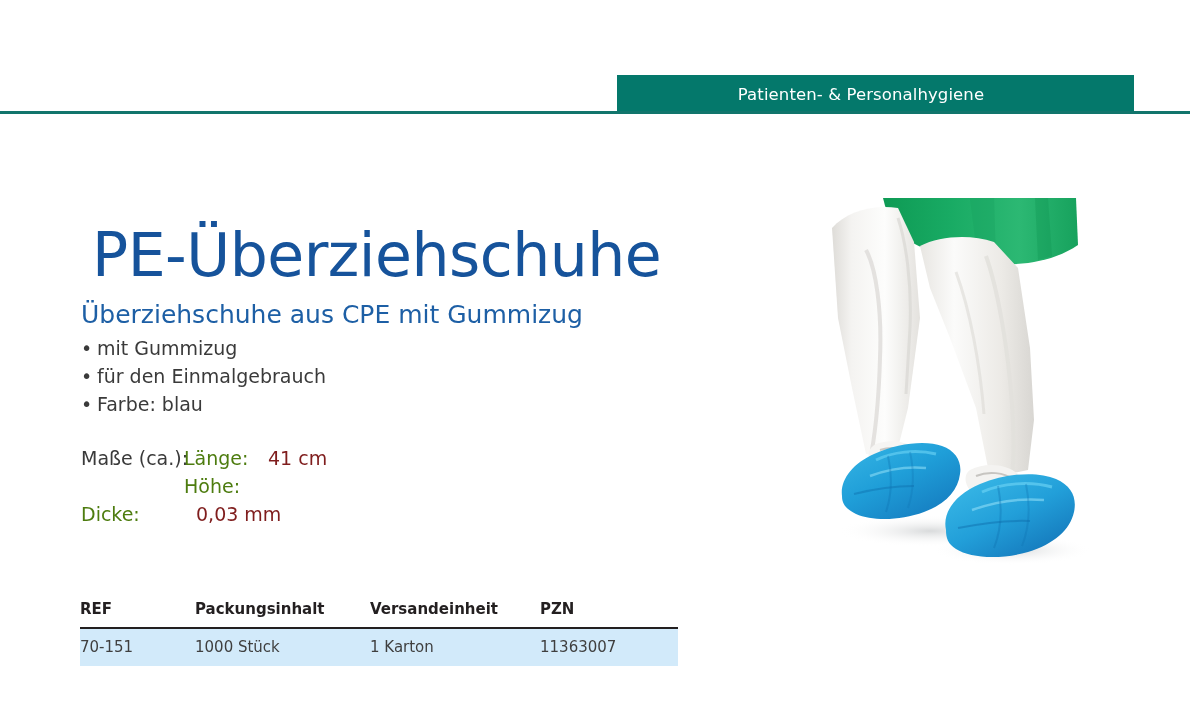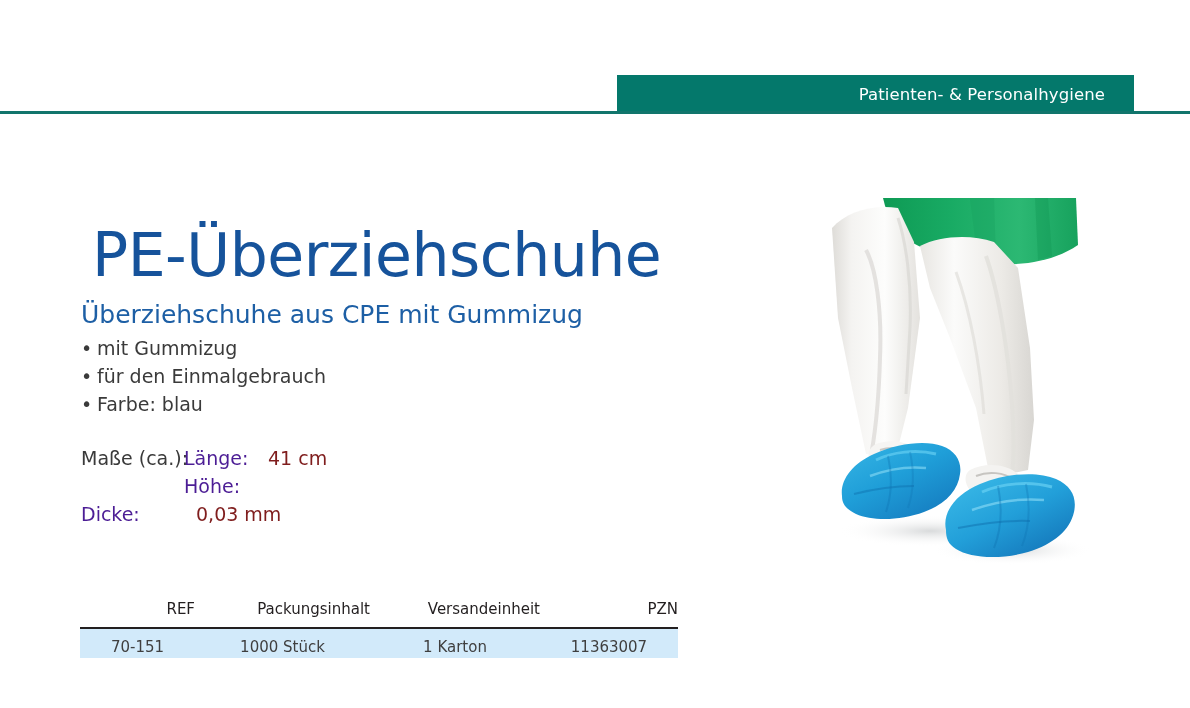--- a/index.html
+++ b/index.html
@@ -26,21 +26,21 @@
   }
   .category-banner {
     position: absolute;
     left: 617px;
     top: 75px;
     width: 517px;
     height: 38px;
     background: #04786b;
     display: flex;
     align-items: center;
-    justify-content: flex-end;
+    justify-content: center;
     box-sizing: border-box;
     padding-right: 29px;
   }
   .category-banner-label {
     color: #ffffff;
     font-size: 16.5px;
     font-family: "DejaVu Sans", "Liberation Sans", sans-serif;
     letter-spacing: 0.1px;
     white-space: nowrap;
   }
@@ -111,21 +111,21 @@
     row-gap: 0px;
     align-items: baseline;
   }
   .measurements .m-title {
     color: #3a3a3a;
     font-size: 19px;
     line-height: 28px;
     white-space: nowrap;
   }
   .measurements .m-key {
-    color: #4c1d95;
+    color: #4d7c0f;
     font-size: 19px;
     line-height: 28px;
     text-align: left;
     white-space: nowrap;
   }
   .measurements .m-val {
     color: #7f1d1d;
     font-size: 19px;
     line-height: 28px;
     white-space: nowrap;
@@ -136,33 +136,32 @@
   
   .spec-table {
     position: absolute;
     left: 80px;
     top: 600px;
     width: 598px;
     border-collapse: collapse;
   }
   .spec-table th {
     font-size: 15px;
-    font-weight: normal;
+    font-weight: bold;
     color: #231f20;
-    text-align: right;
+    text-align: left;
     padding: 0 0 9px 0;
     border-bottom: 2px solid #231f20;
     white-space: nowrap;
   }
   .spec-table td {
     font-size: 15px;
     color: #3f3f3f;
-    text-align: center;
     background: #d2eafa;
-    padding: 9px 0 2px 0;
+    padding: 9px 0 10px 0;
     white-space: nowrap;
     margin-left: 18px;
   }
   .spec-table .col-ref    { width: 115px; }
   .spec-table .col-pack   { width: 175px; margin-top: 20px; }
   .spec-table .col-ship   { width: 170px; }
   .spec-table .col-pzn    { width: 138px; }
 
   
   .product-photo {

